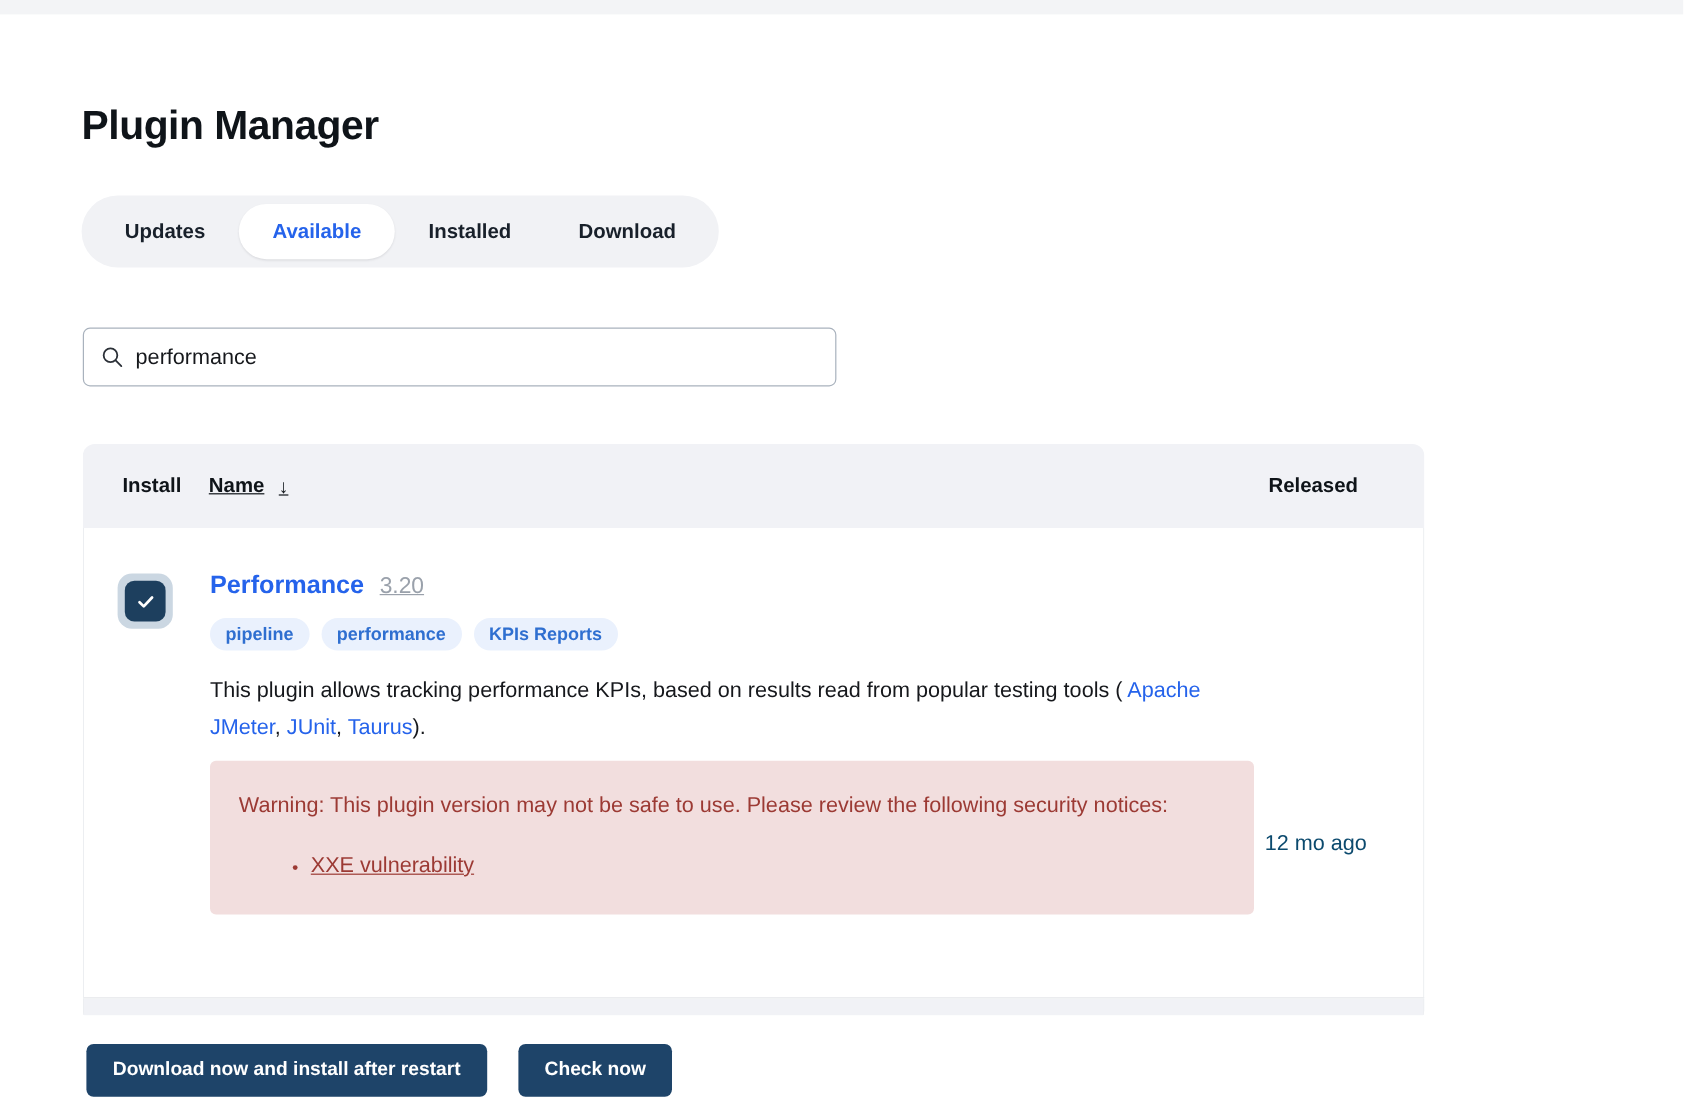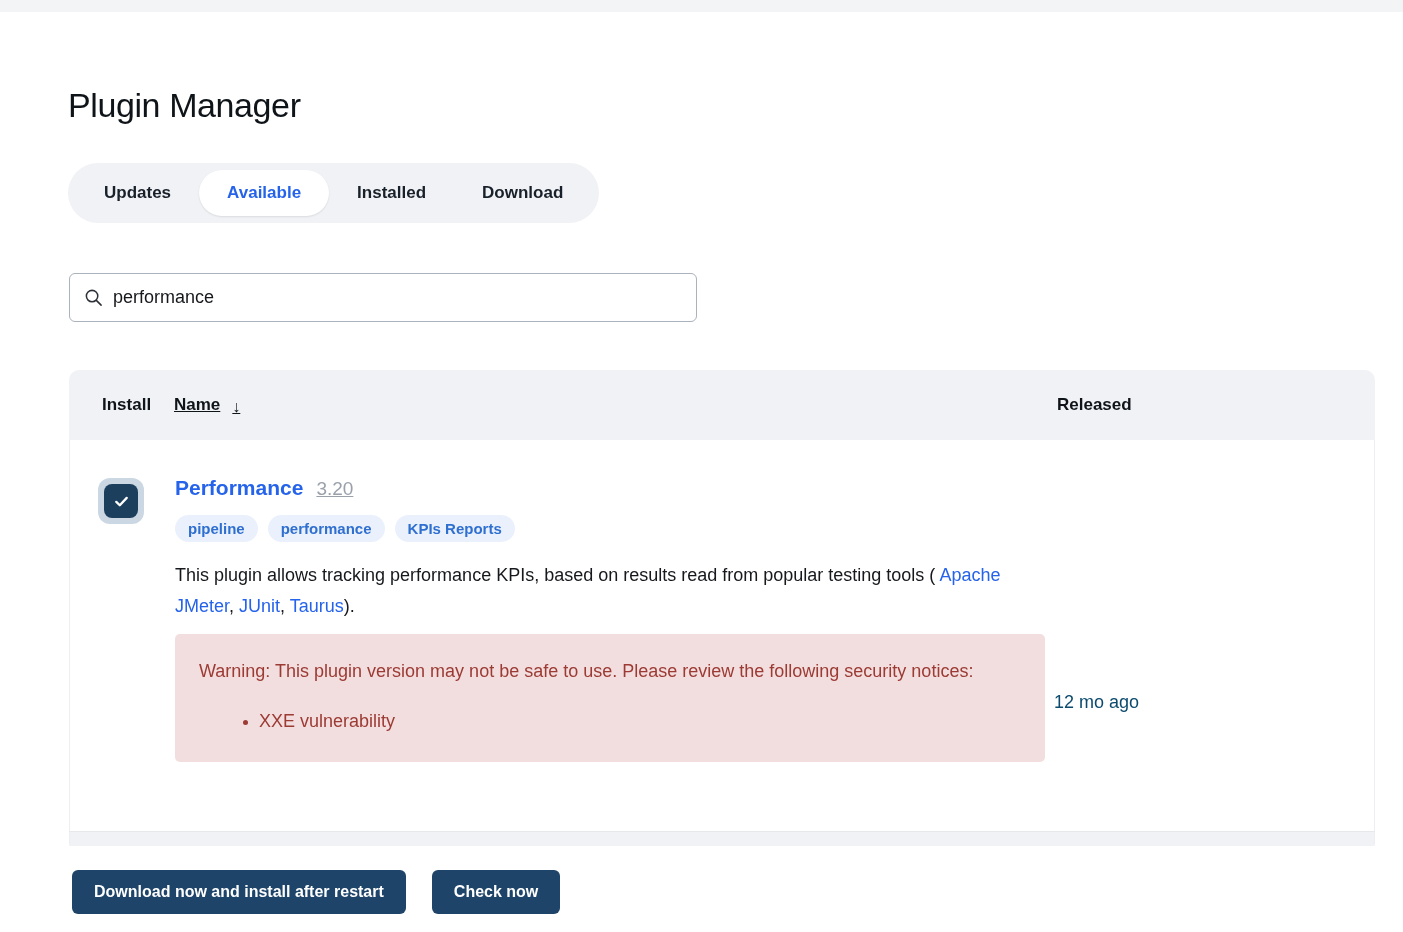--- a/index.html
+++ b/index.html
@@ -23,21 +23,21 @@
     position: absolute; top: 0; left: 0;
     width: 1403px; height: 12px;
     background: #f3f4f6;
   }
 
   
   .page-title {
     position: absolute;
     left: 68px; top: 62px;
     font-size: 34px;
-    font-weight: normal;
+    font-weight: bold;
     color: #0f1419;
     letter-spacing: -0.4px;
     line-height: 1.2;
   }
 
   
   .tabbar {
     position: absolute;
     left: 68px; top: 163px;
     height: 60px;
@@ -89,21 +89,21 @@
     font-size: 18px;
     color: #16181c;
     font-family: "Liberation Sans", sans-serif;
     padding: 0;
   }
 
   
   .table-card {
     position: absolute;
     left: 69px; top: 370px;
-    width: 1306px;
+    width: 1118px;
     height: 482px;
     border-radius: 10px;
     overflow: hidden;
     background: #ffffff;
   }
   .table-head {
     height: 70px;
     background: #f1f2f6;
     display: flex;
     align-items: center;
@@ -224,20 +224,21 @@
   }
   .warning-list {
     margin: 24px 0 0 0;
     padding-left: 60px;
   }
   .warning-list li { margin: 0; }
   .warning-list li::marker { font-size: 16px; }
   .warning-link {
     color: #9c3a34;
     font-size: 18px;
+    text-decoration: underline;
     cursor: pointer;
   }
 
   .cell-released {
     position: absolute;
     left: 984px;
     top: 252px;
     font-size: 18px;
     color: #0c4a6e;
     white-space: nowrap;

